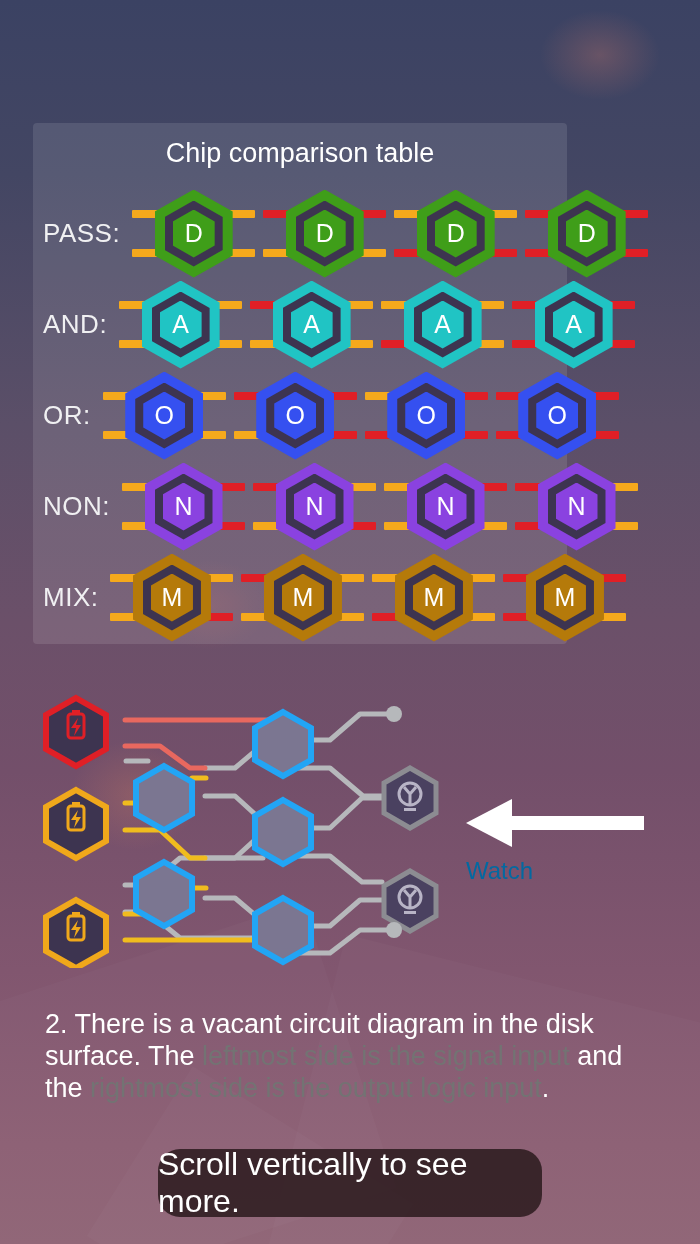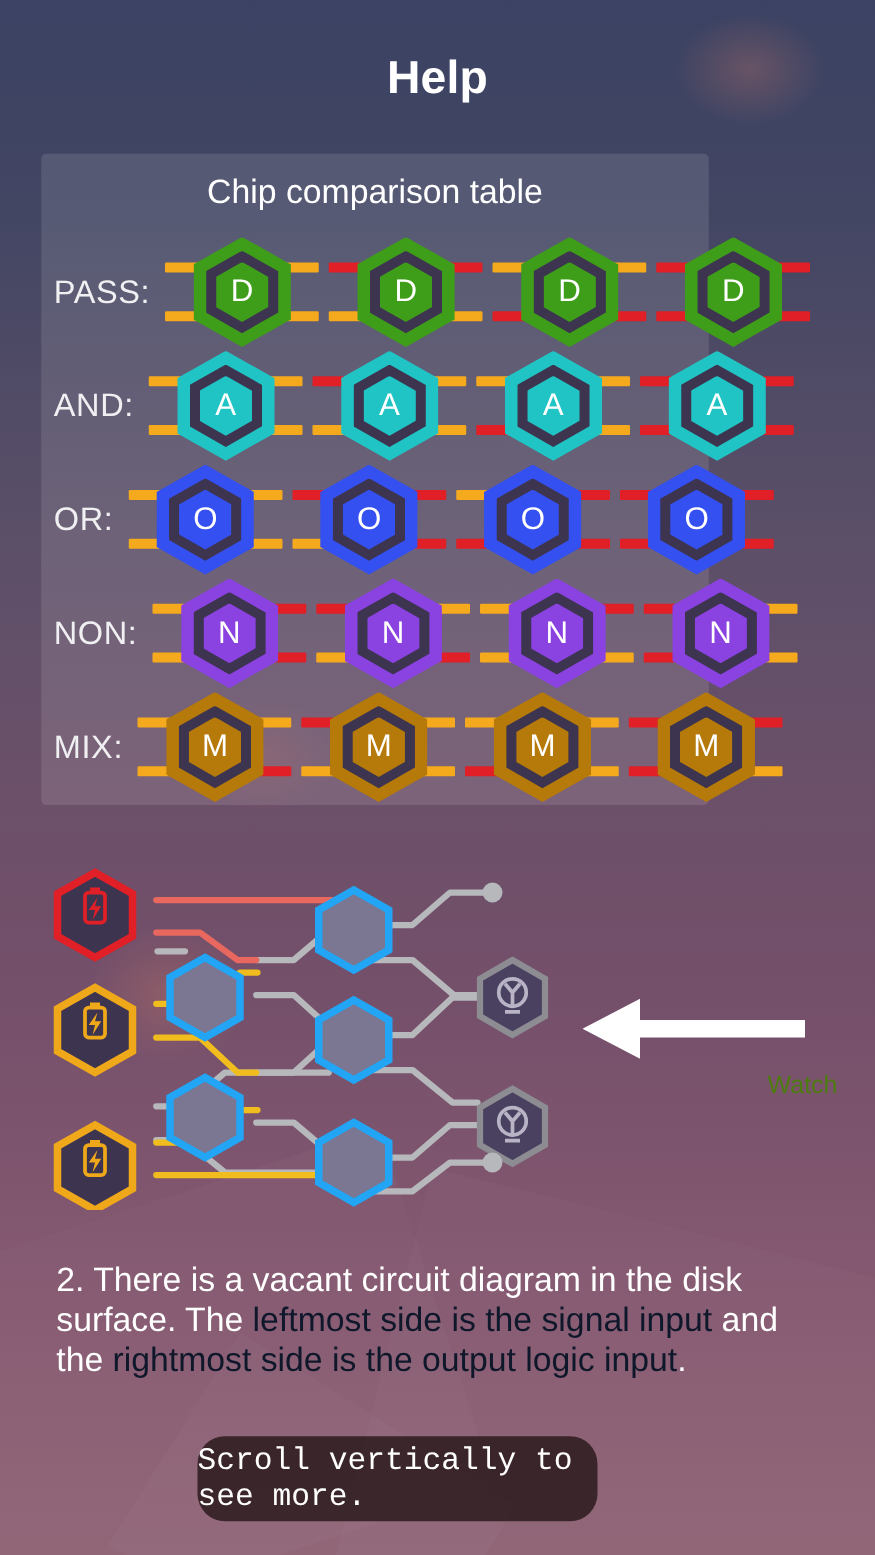--- a/index.html
+++ b/index.html
@@ -106,52 +106,51 @@
     color: #ffffff; font-size: 25px; letter-spacing: 0;
   }
 
   
   .circuit { position: absolute; left: 30px; top: 668px; width: 420px; height: 300px; }
   .circuit svg { display: block; }
 
   .watch-group { position: absolute; left: 466px; top: 795px; width: 210px; }
   .watch-arrow { display: block; }
   .watch-label {
-    text-align: right; color: #4d7c0f; font-size: 20px; margin-top: 6px;
+    text-align: left; color: #0369a1; font-size: 24px; margin-top: 6px;
     padding-right: 6px;
   }
 
   
   .copy { position: absolute; left: 45px; top: 1008px; width: 615px; }
   .para { color: #ffffff; font-size: 27px; line-height: 1.19; margin-bottom: 26px; }
-  .hl { color: #0f172a; }
+  .hl { color: #737373; }
 
   
   .toast {
     position: absolute; left: 158px; top: 1149px;
-    width: 320px; height: 68px; border-radius: 22px;
+    width: 384px; height: 68px; border-radius: 22px;
     background: rgba(46,28,32,0.88);
     display: flex; align-items: center; justify-content: center;
-    color: #ffffff; font-size: 25px; font-family: Liberation Mono, monospace;
+    color: #ffffff; font-size: 32px;
   }
 </style>
 </head>
 <body>
 
 <div class="bg-facets">
   <div class="facet f1"></div>
   <div class="facet f2"></div>
   <div class="facet f3"></div>
   <div class="glow g1"></div>
   <div class="glow g2"></div>
   <div class="glow g3"></div>
 </div>
 
 <div class="header">
-  <div class="page-title">Help</div>
 </div>
 
 <div class="table-panel">
   <div class="table-title">Chip comparison table</div>
   <div class="chip-grid" id="chip-grid">
       <div class="chip-row">
         <div class="row-label">PASS:</div>
         <div class="cells">
           <div class="cell">
             <div class="wire in top w-y"></div>

